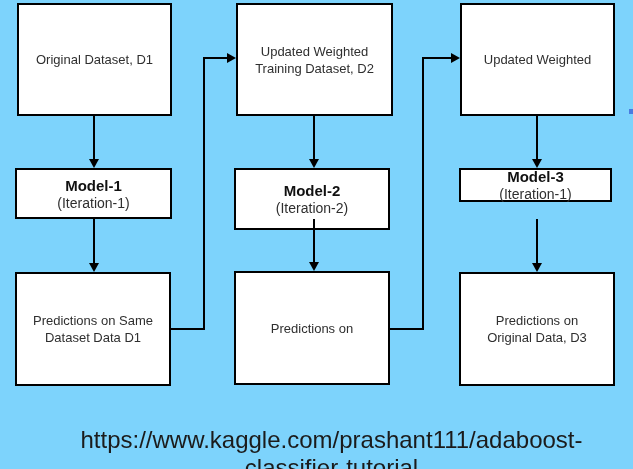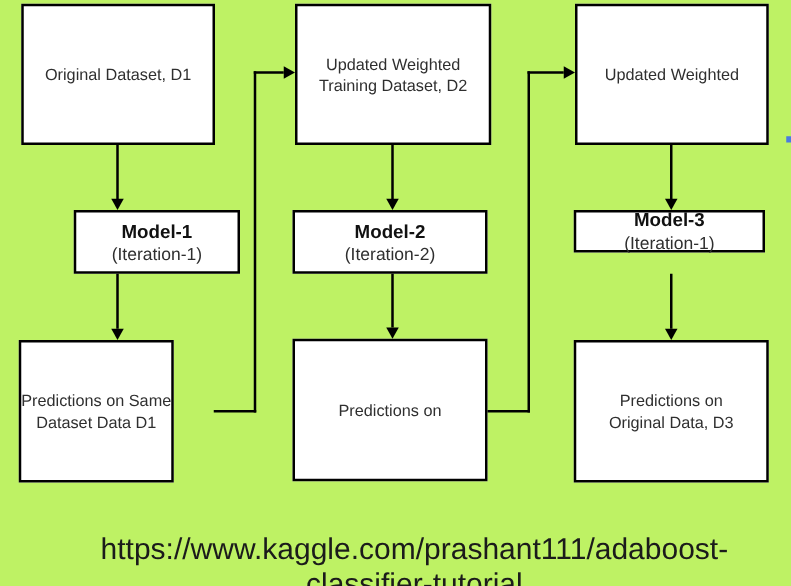--- a/index.html
+++ b/index.html
@@ -5,21 +5,21 @@
   * { margin: 0; padding: 0; box-sizing: border-box; }
   html, body { width: 633px; height: 469px; }
   body {
     font-family: "Liberation Sans", "DejaVu Sans", sans-serif;
     background: #e9edf8;
   }
   #canvas {
     position: relative;
     width: 633px;
     height: 469px;
-    background: #bef264;
+    background: #7dd3fc;
     overflow: hidden;
   }
   .node {
     position: absolute;
     background: #ffffff;
     border: 2px solid #000000;
     display: flex;
     flex-direction: column;
     align-items: center;
     justify-content: center;
@@ -37,25 +37,25 @@
   .node .model-sub {
     font-size: 14px;
     color: #2f2f2f;
     line-height: 16px;
   }
   
   #ds1 { left: 17px;  top: 3px; width: 155px; height: 113px; }
   #ds2 { left: 236px; top: 3px; width: 157px; height: 113px; }
   #ds3 { left: 460px; top: 3px; width: 155px; height: 113px; }
   
-  #m1 { left: 15px;  top: 168px; width: 133px; height: 51px; margin-left: 44px; }
-  #m2 { left: 234px; top: 168px; width: 156px; height: 51px; }
+  #m1 { left: 15px;  top: 168px; width: 157px; height: 51px; }
+  #m2 { left: 234px; top: 168px; width: 156px; height: 62px; }
   #m3 { left: 459px; top: 168px; width: 153px; height: 34px; }
   
-  #p1 { left: 15px;  top: 272px; width: 124px; height: 114px; }
+  #p1 { left: 15px;  top: 272px; width: 156px; height: 114px; }
   #p2 { left: 234px; top: 271px; width: 156px; height: 114px; }
   #p3 { left: 459px; top: 272px; width: 156px; height: 114px; }
 
   .line { position: absolute; background: #000000; }
   .arrow-down {
     position: absolute;
     width: 0; height: 0;
     border-left: 5px solid transparent;
     border-right: 5px solid transparent;
     border-top: 9px solid #000000;

